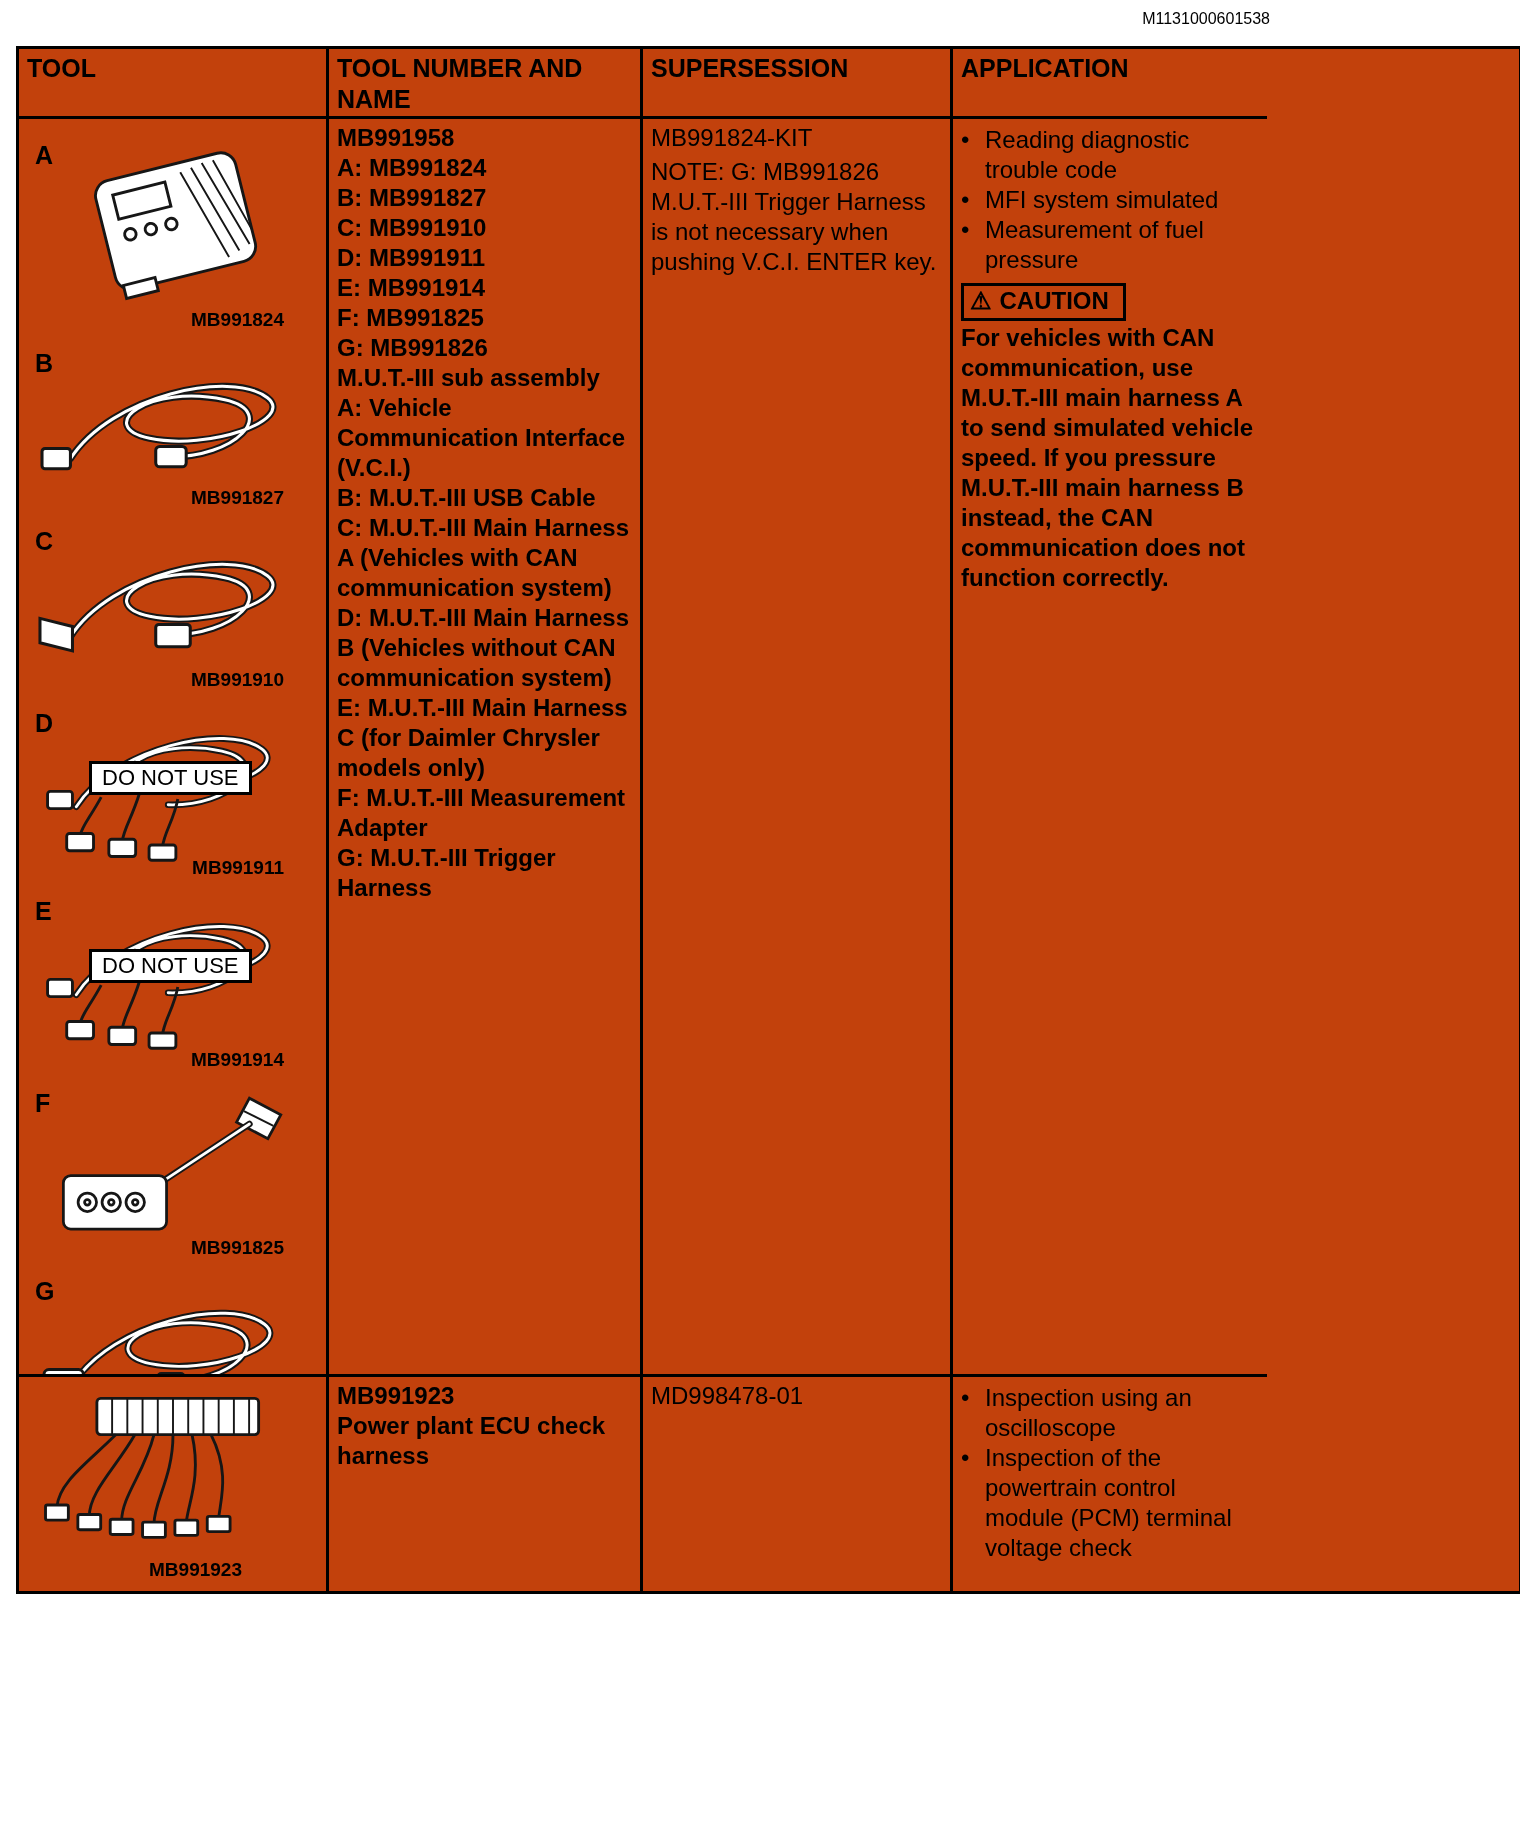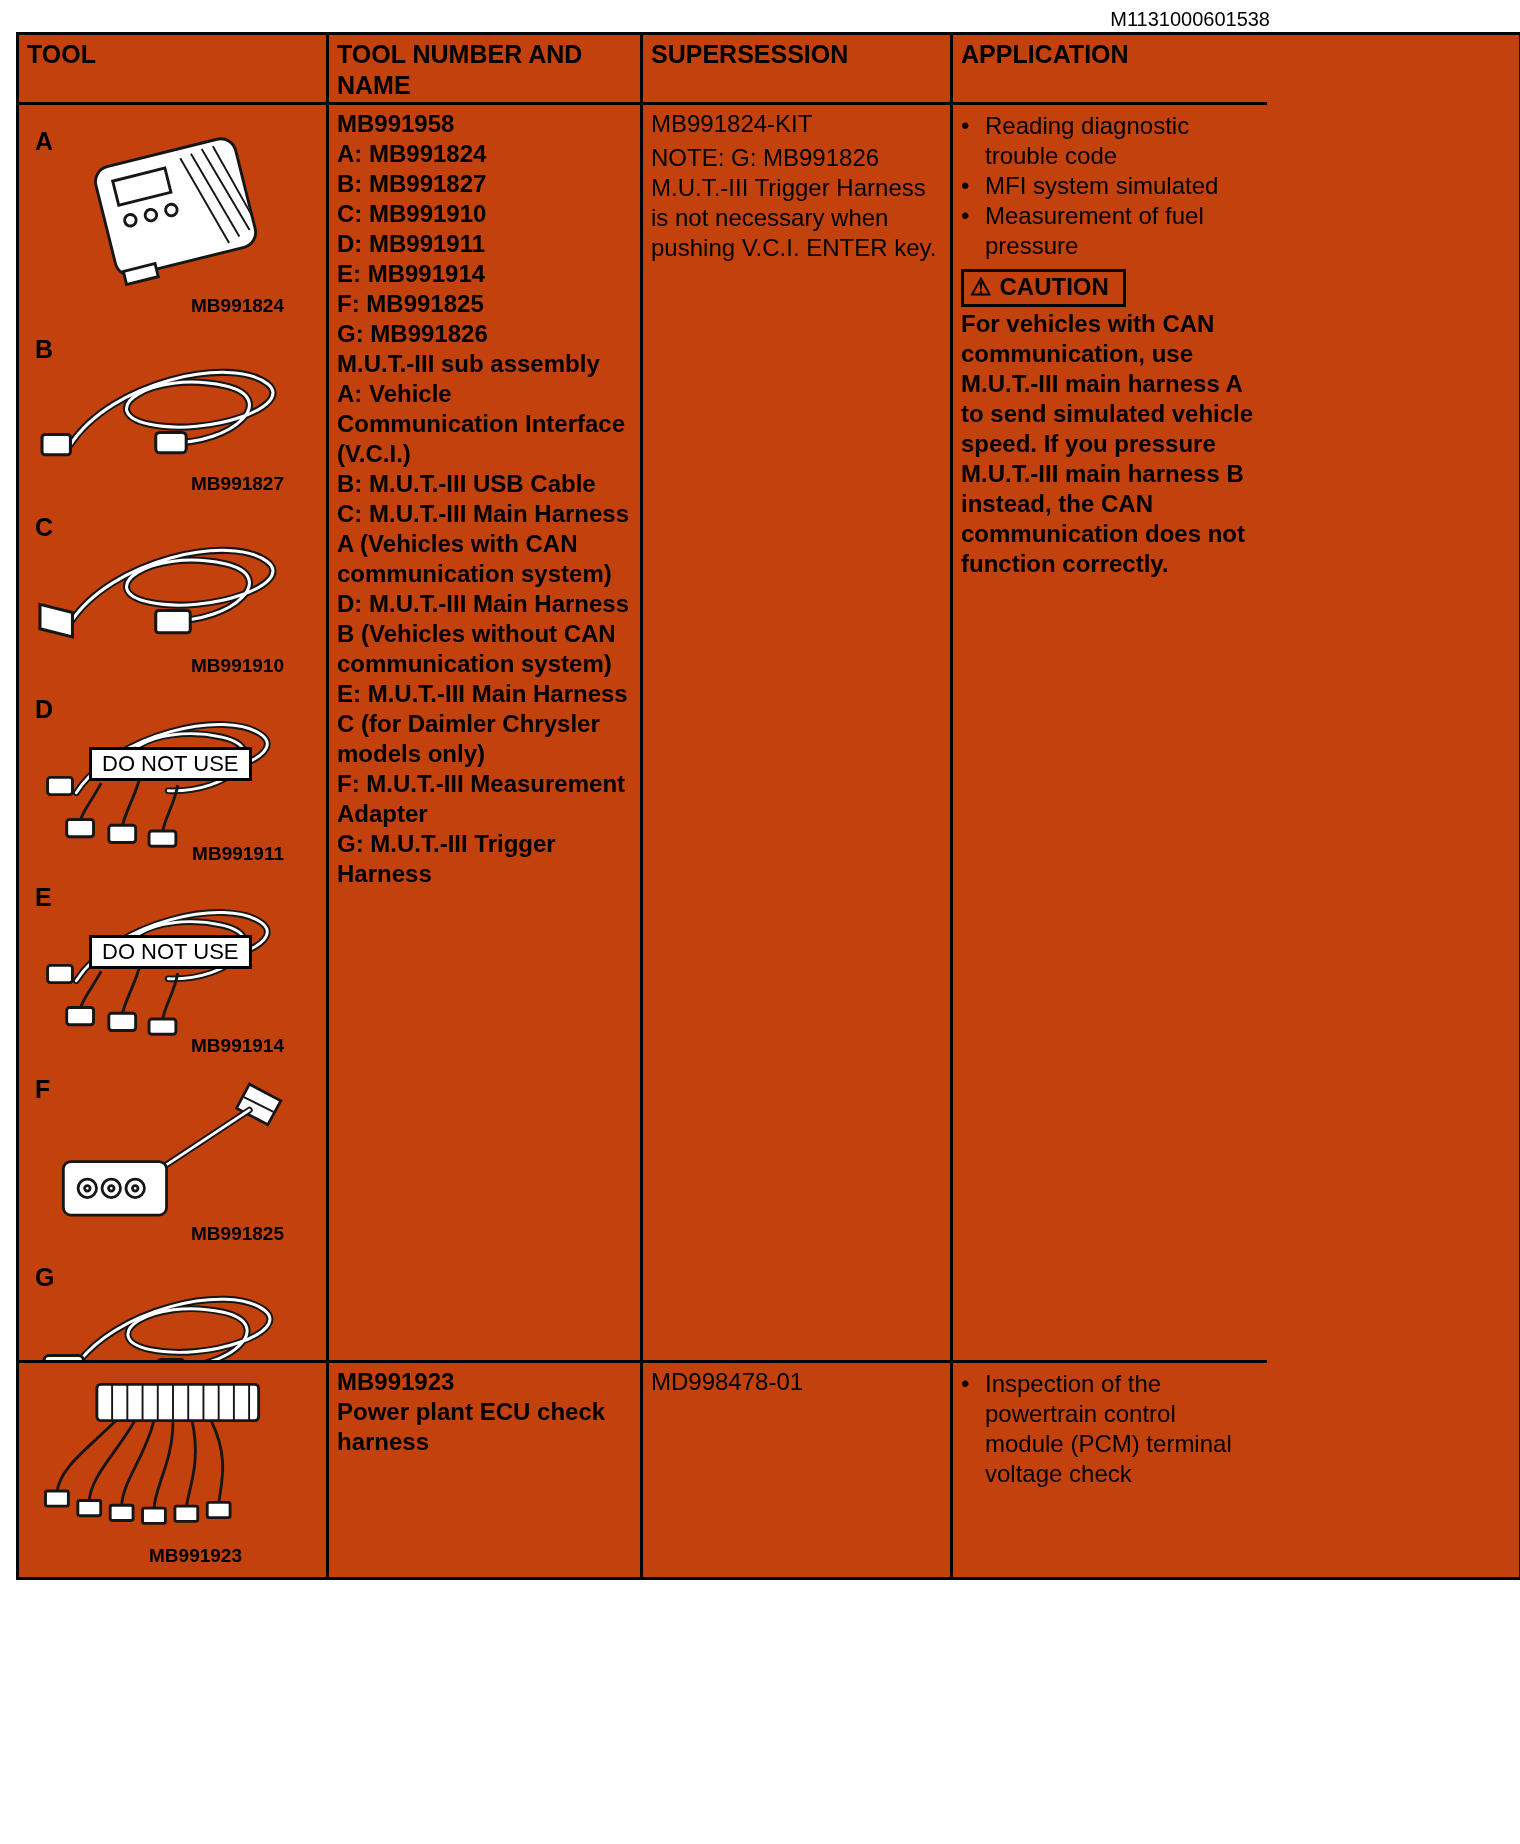--- a/index.html
+++ b/index.html
@@ -5,21 +5,21 @@
   html,body { margin:0; padding:0; background:#fff; }
   body {
     width:1520px; height:1844px;
     font-family:"Liberation Sans", sans-serif;
     color:#000;
     position:relative;
   }
   .page { position:relative; padding:8px 0 0 16px; }
   .docnum {
     width:1254px; text-align:right;
-    font-size:20px; line-height:22px; margin-bottom:2px;
+    font-size:16px; line-height:22px; margin-bottom:16px;
   }
   .tbl {
     width:1506px;
     display:grid;
     grid-template-columns:310px 314px 310px 314px;
     grid-template-rows:70px 1258px 214px;
     border:3px solid #000;
     box-sizing:border-box;
     background:#c2410c;
   }
@@ -241,18 +241,19 @@
 
     <div class="cell body prewrap r3">MB991923
 Power plant ECU check harness</div>
 
     <div class="cell body r3">
       <div>MD998478-01</div>
     </div>
 
     <div class="cell body c4 r3">
       <ul class="blist">
+        <li>Inspection using an oscilloscope</li>
         <li>Inspection of the powertrain control module (PCM) terminal voltage check</li>
       </ul>
     </div>
 
   </div>
 </div>
 
 </body></html>

